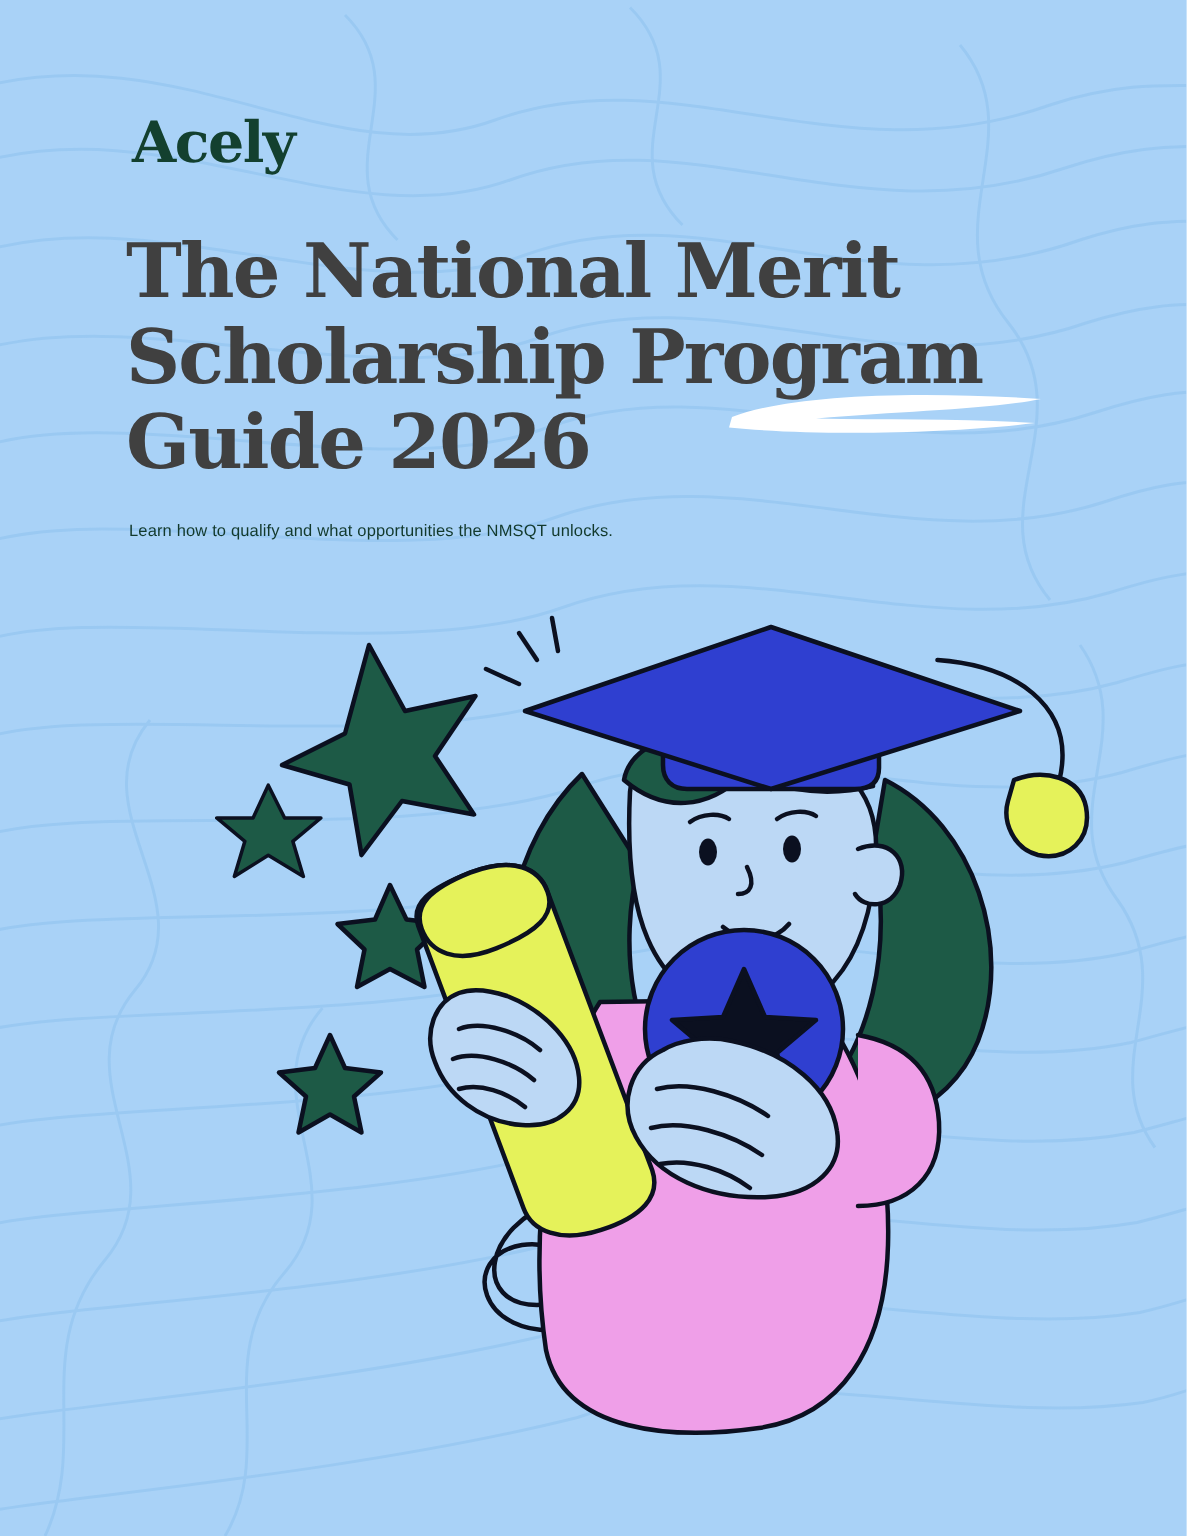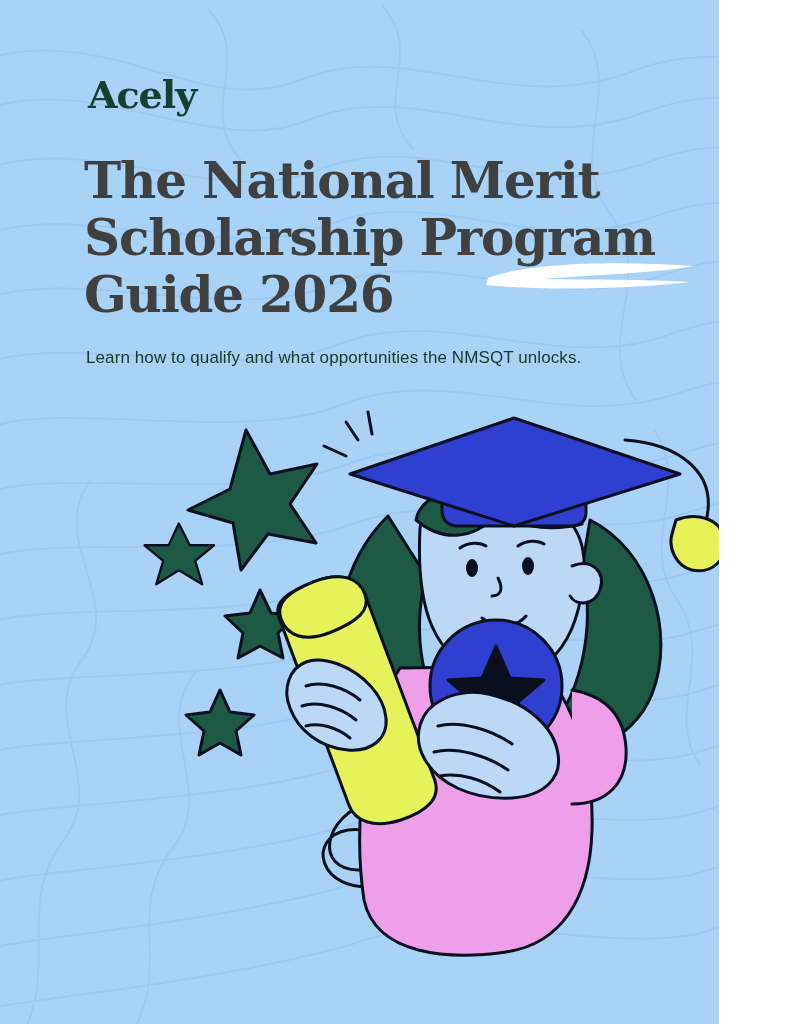--- a/index.html
+++ b/index.html
@@ -4,21 +4,21 @@
 <style>
   * { box-sizing: border-box; margin: 0; padding: 0; }
   html, body {
     width: 791px;
     height: 1024px;
     overflow: hidden;
     font-family: "Liberation Sans", sans-serif;
   }
   #cover {
     position: relative;
-    width: 719px;
+    width: 791px;
     height: 1024px;
     background: #a9d2f7;
     overflow: hidden;
   }
   #topo {
     position: absolute;
     inset: 0;
     width: 100%;
     height: 100%;
     opacity: 0.55;
@@ -49,21 +49,21 @@
     line-height: 1.14;
     letter-spacing: -1.2px;
     color: #404040;
     white-space: pre-line;
   }
   #subtitle {
     position: absolute;
     left: 86px;
     top: 348px;
     width: 600px;
-    font-size: 17px;
+    font-size: 11px;
     color: #12392c;
     letter-spacing: 0.1px;
   }
   #highlight-swoosh {
     position: absolute;
     left: 484px;
     top: 258px;
     width: 218px;
     height: 34px;
     z-index: 4;

